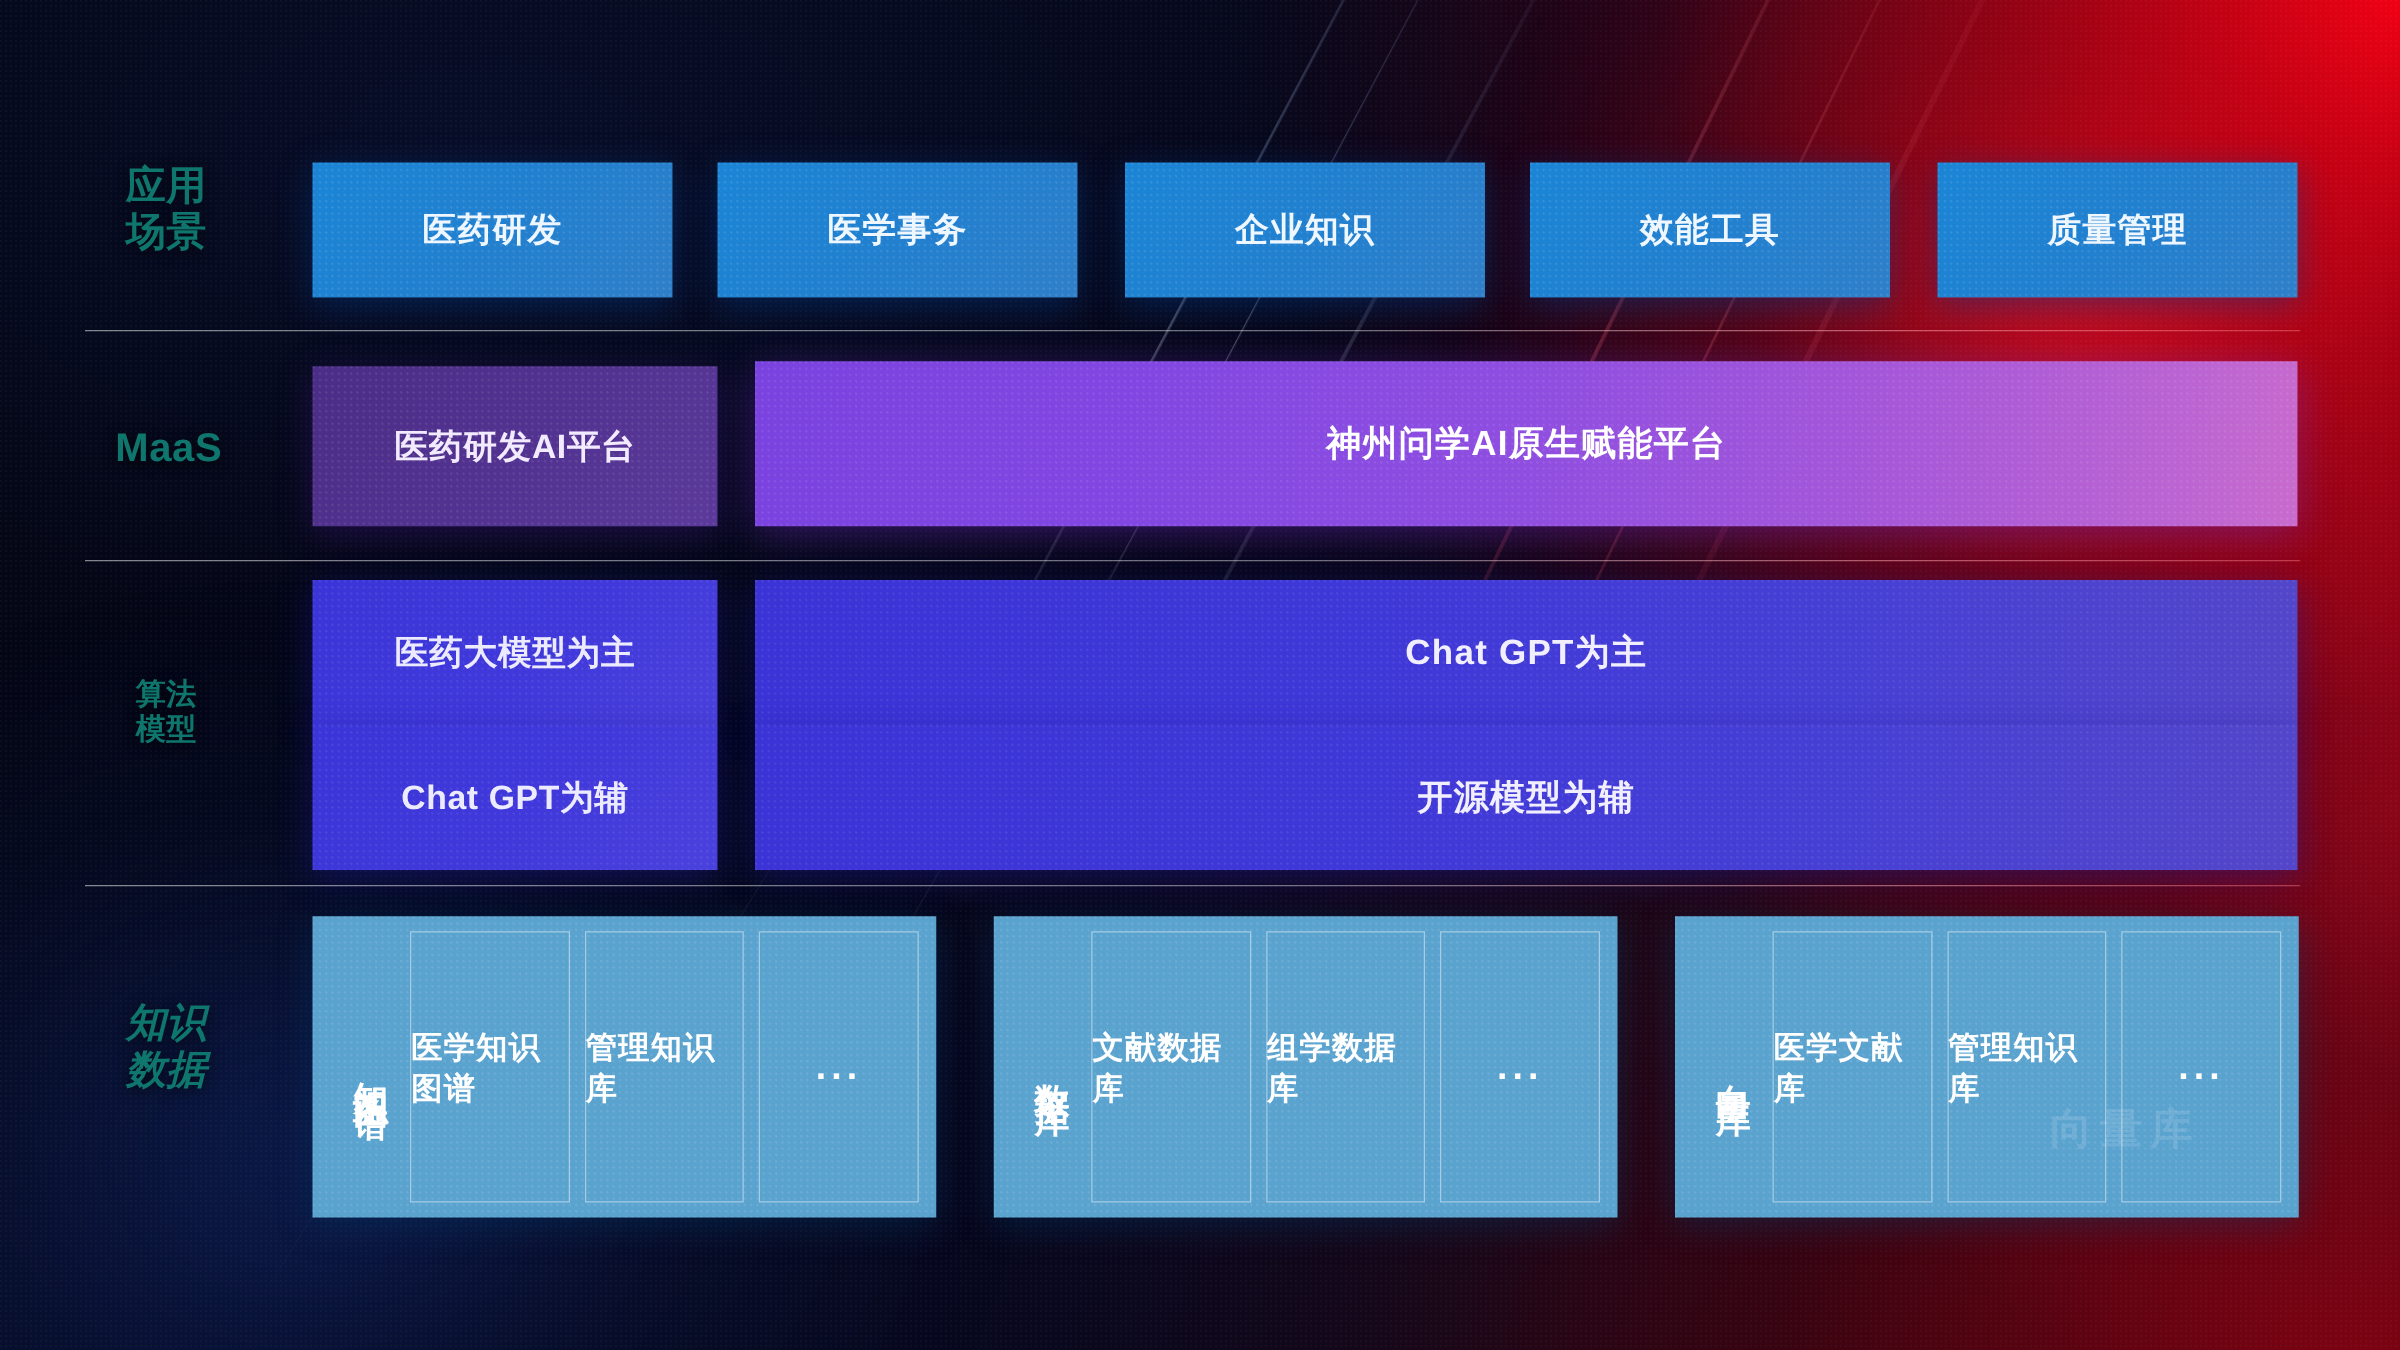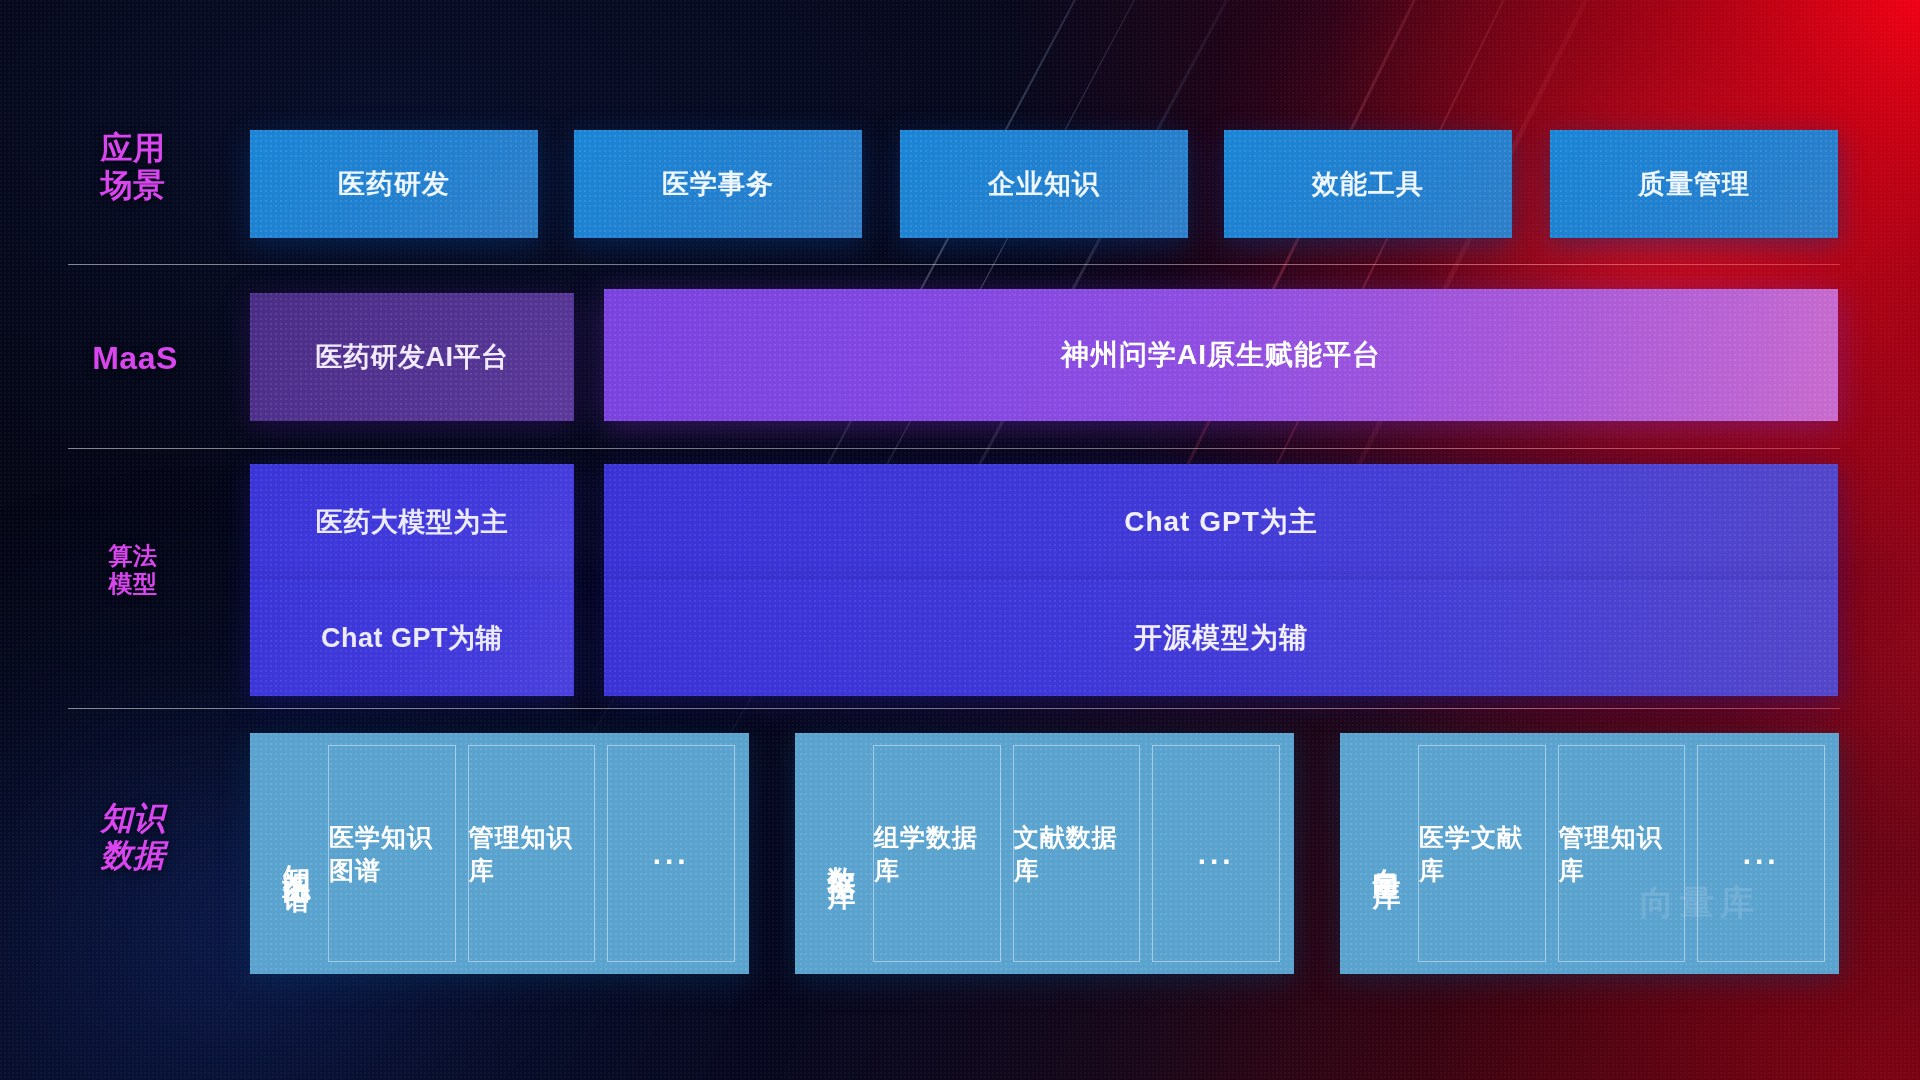--- a/index.html
+++ b/index.html
@@ -68,21 +68,21 @@
   }
 
   
   .content {
     position: absolute;
     inset: 0;
   }
 
   .row-label {
     position: absolute;
-    color: #d946ef;
+    color: #0f766e;
     font-weight: 700;
     text-align: center;
     line-height: 1.16;
     letter-spacing: 0.5px;
     text-shadow: 0 2px 10px rgba(0,0,0,0.7);
     white-space: pre-line;
   }
 
   .divider {
     position: absolute;
@@ -316,22 +316,22 @@
       <div class="kgroup-items">
         <div class="kitem">医学知识图谱</div>
         <div class="kitem">管理知识库</div>
         <div class="kitem ellipsis">...</div>
       </div>
     </div>
 
     <div class="kgroup" style="left:795px; top:733px; width:499px; height:241px;">
       <div class="kgroup-label">数据库</div>
       <div class="kgroup-items">
+        <div class="kitem">文献数据库</div>
         <div class="kitem">组学数据库</div>
-        <div class="kitem">文献数据库</div>
         <div class="kitem ellipsis">...</div>
       </div>
     </div>
 
     <div class="kgroup" style="left:1340px; top:733px; width:499px; height:241px;">
       <div class="kgroup-label">向量库</div>
       <div class="kgroup-items">
         <div class="kitem">医学文献库</div>
         <div class="kitem">管理知识库</div>
         <div class="kitem ellipsis">...</div>

